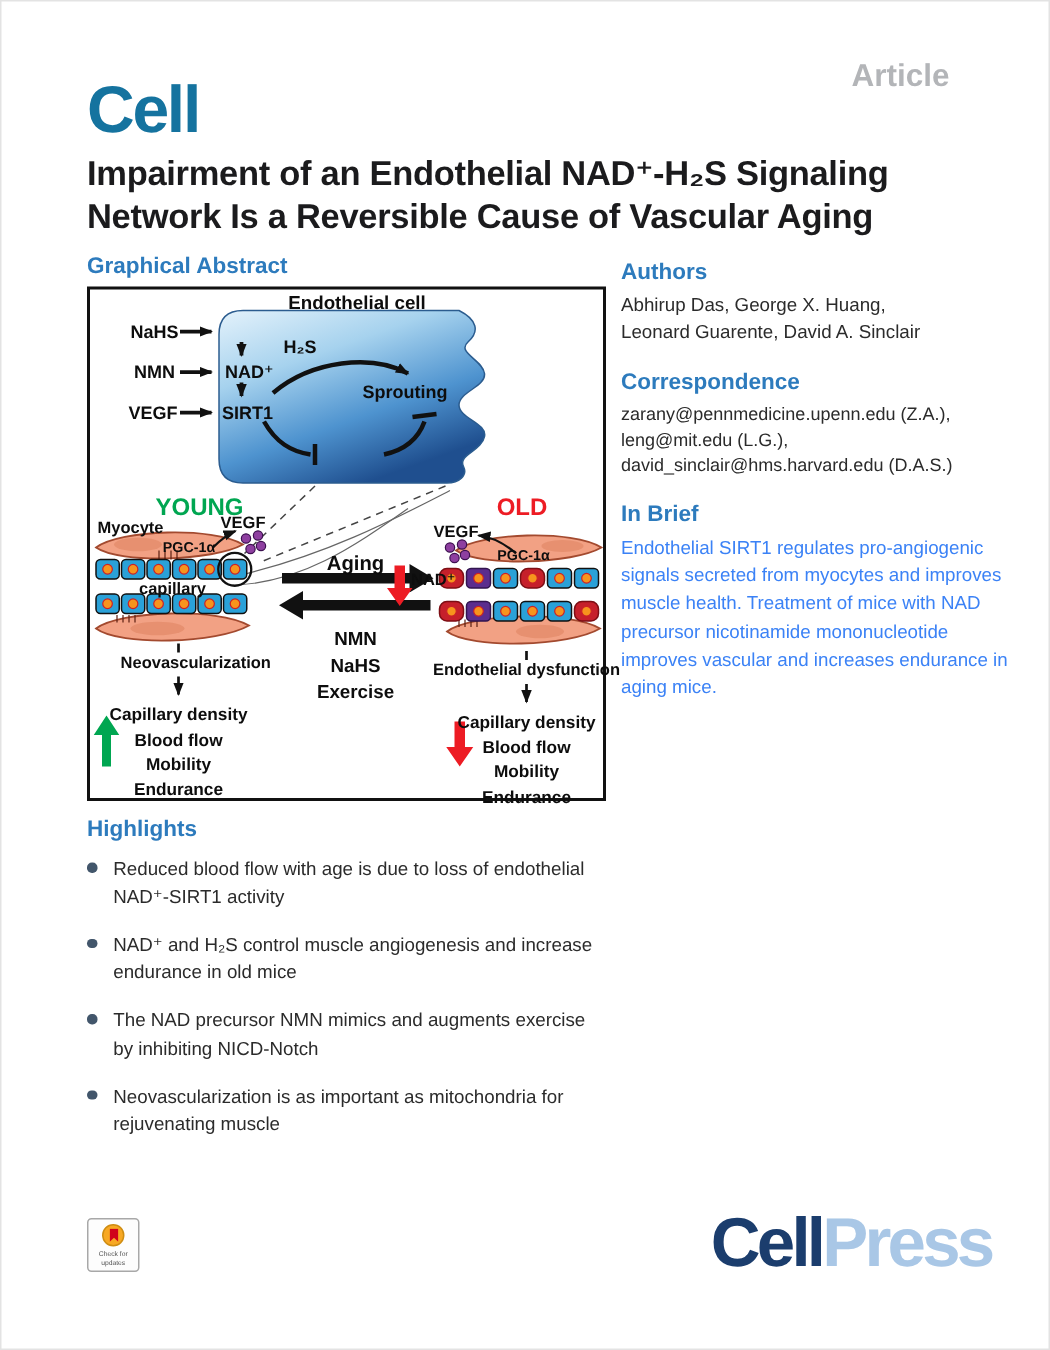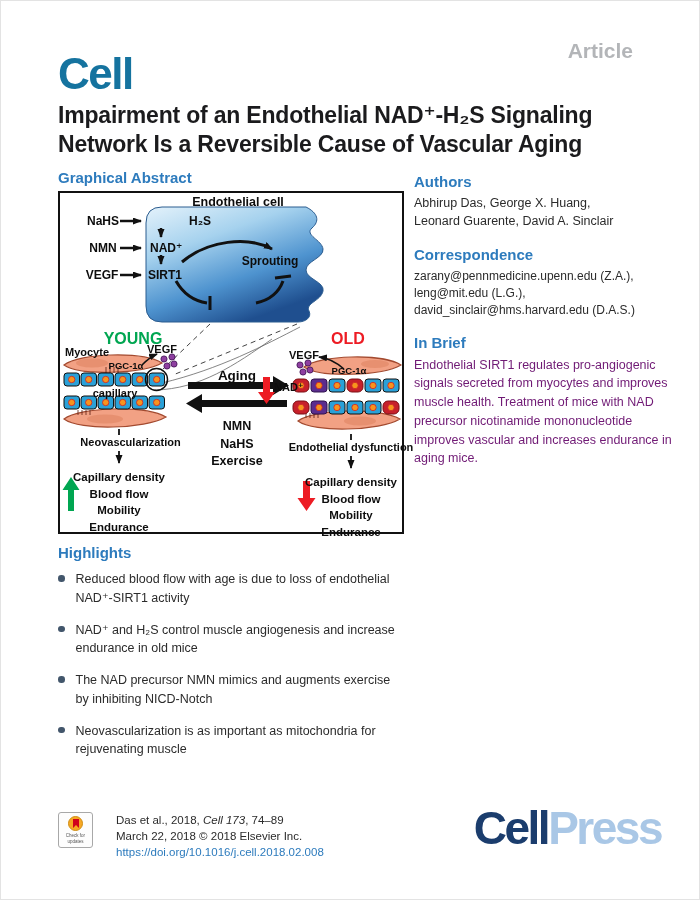--- a/index.html
+++ b/index.html
@@ -30,21 +30,21 @@
   .hl-item { display:flex; gap:11px; margin-bottom:13px; }
   .hl-bullet { flex:0 0 auto; width:6.5px; height:6.5px; border-radius:50%; background:#42566b; margin-top:5px; }
   .hl-text { font-size:12.5px; line-height:1.5; color:#2b2b2b; width:330px; }
 
   
   .right-col { position:absolute; top:172px; left:413px; width:262px; }
   .right-col .sec-h { margin-bottom:5px; }
   .authors-block, .corr-block { margin-bottom:15px; }
   .r-line { font-size:12.5px; line-height:1.42; color:#2b2b2b; }
   .corr-block .r-line { font-size:12px; }
-  .in-brief-text { font-size:12.5px; line-height:1.5; color:#701a75; }
+  .in-brief-text { font-size:12.5px; line-height:1.5; color:#3b82f6; }
 
   
   .footer-badge { position:absolute; top:811px; left:57px; width:35px; height:36px; border:1px solid #a8a8a8; border-radius:3px; background:#fdfdfd; text-align:center; padding-top:3px; cursor:pointer; }
   .badge-circle { width:15px; height:15px; border-radius:50%; background:#f7a823; border:1px solid #cf8d12; margin:0 auto; position:relative; }
   .badge-bookmark { position:absolute; left:4px; top:2px; width:6px; height:9px; background:#d0021b; clip-path:polygon(0 0,100% 0,100% 100%,50% 68%,0 100%); }
   .badge-text { font-size:4.5px; color:#555; line-height:1.3; margin-top:2px; }
   .footer-text { position:absolute; top:811px; left:115px; font-size:11.5px; line-height:1.4; color:#2b2b2b; }
   .doi-link { color:#2d7bbd; text-decoration:none; }
   .publisher-logo { position:absolute; top:800px; right:38px; font-size:46px; font-weight:700; letter-spacing:-2.5px; }
   .pub-cell { color:#1b3d6d; }
@@ -233,21 +233,21 @@
           <line x1="291" y1="241" x2="291" y2="247"></line>
           <line x1="291" y1="263" x2="291" y2="275" marker-end="url(#ah)"></line>
         </g>
 
         <polygon fill="#00a651" points="8,318 8,297 2.5,297 11,284 19.5,297 14,297 14,318"></polygon>
         <polygon fill="#ed1c24" points="243,288 250,288 250,305 255.5,305 246.5,318 237.5,305 243,305"></polygon>
       </svg>
 
       <div class="fl c" style="left:178px; top:3px; font-size:12.5px;">Endothelial cell</div>
       <div class="fl c" style="left:43px; top:22px; font-size:12px;">NaHS</div>
-      <div class="fl" style="left:92px; top:22px; font-size:12px;padding-left:37px;">H₂S</div>
+      <div class="fl" style="left:92px; top:32px; font-size:12px;padding-left:37px;">H₂S</div>
       <div class="fl c" style="left:43px; top:49px; font-size:12px;">NMN</div>
       <div class="fl" style="left:90px; top:49px; font-size:12px;">NAD⁺</div>
       <div class="fl c" style="left:42px; top:76px; font-size:12px;">VEGF</div>
       <div class="fl" style="left:88px; top:76px; font-size:12px;text-align:right;">SIRT1</div>
       <div class="fl c" style="left:210px; top:62px; font-size:12px;">Sprouting</div>
       <div class="fl c" style="left:73px; top:138px; font-size:16px; color:#00a651;">YOUNG</div>
       <div class="fl c" style="left:288px; top:138px; font-size:16px; color:#ed1c24;">OLD</div>
       <div class="fl" style="left:5px; top:154px; font-size:11px;">Myocyte</div>
       <div class="fl c" style="left:66px; top:168px; font-size:9.5px;">PGC-1α</div>
       <div class="fl c" style="left:102px; top:151px; font-size:11px;">VEGF</div>
@@ -319,23 +319,18 @@
   <div class="footer-badge">
     <div class="badge-circle">
       <div class="badge-bookmark"></div>
     </div>
     <div class="badge-text">
       <div>Check for</div>
       <div>updates</div>
     </div>
   </div>
 
-  <div class="footer-text">
-    <div><span>Das et al., 2018, </span><span class="ital">Cell 173</span><span>, 74–89</span></div>
-    <div>March 22, 2018 © 2018 Elsevier Inc.</div>
-    <div><a href="#" class="doi-link">https://doi.org/10.1016/j.cell.2018.02.008</a></div>
-  </div>
 
   <div class="publisher-logo">
     <span class="pub-cell">Cell</span><span class="pub-press">Press</span>
   </div>
 
 </div>
 
 </body></html>

